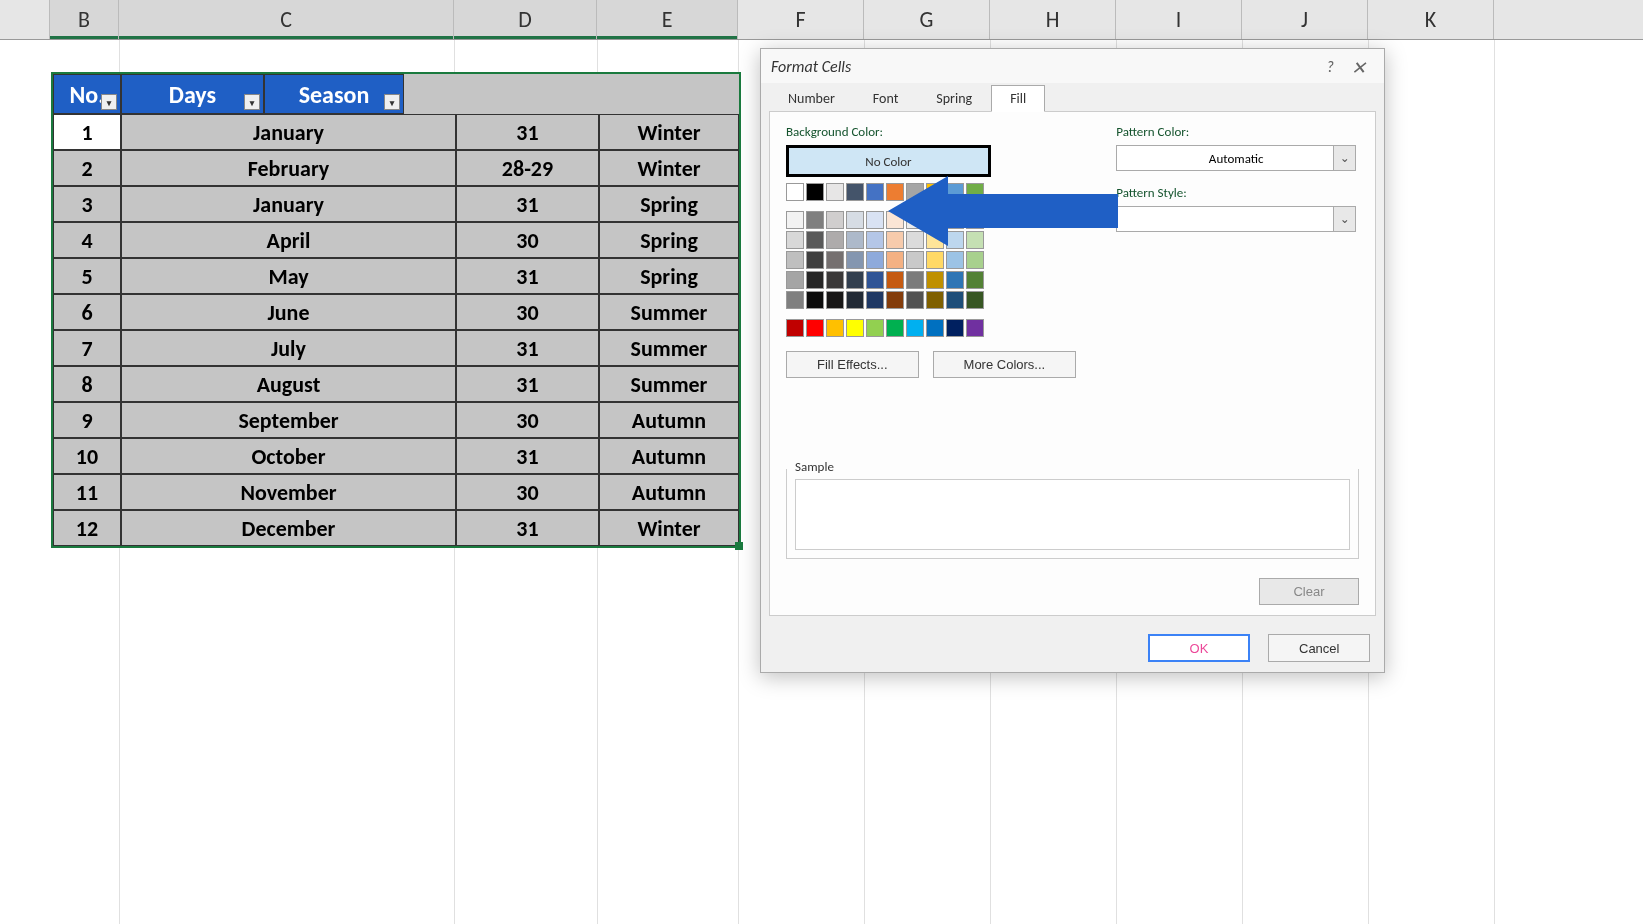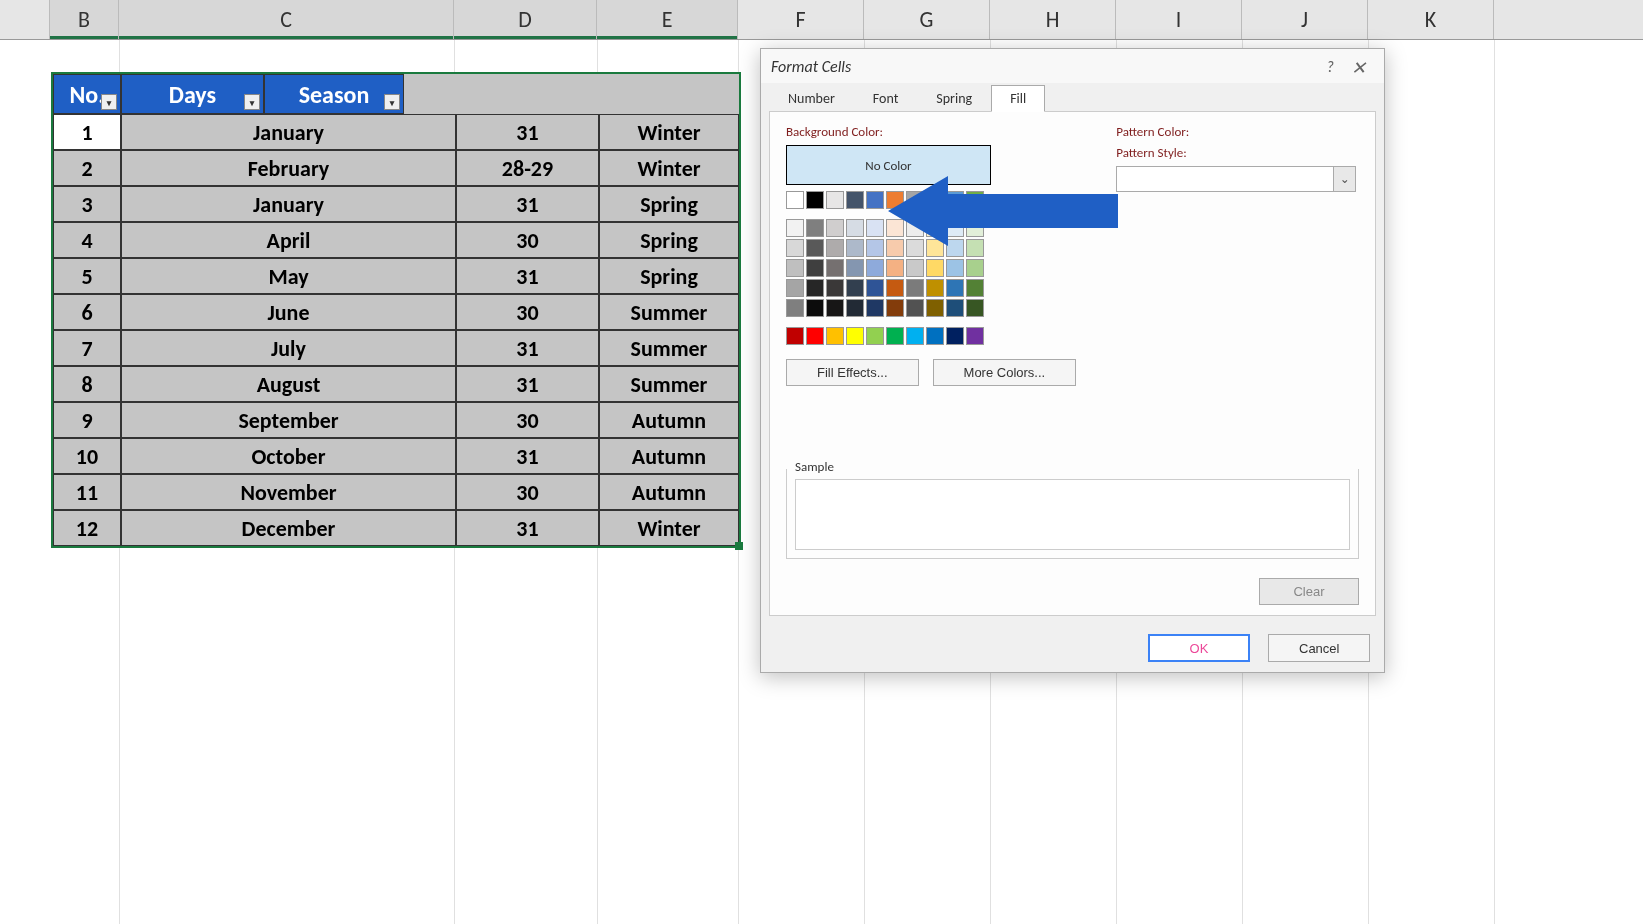--- a/index.html
+++ b/index.html
@@ -185,28 +185,28 @@
     background:#fdfdfd;
     border:1px solid #ccc;
     padding:12px 16px;
     margin-top:-1px;
     position:relative;
     display:flex;
     gap:40px;
   }
   .section-lbl {
     font-size:13px;
-    color:#7f1d1d;
+    color:#14532d;
     margin-bottom:6px;
   }
   .no-color {
     width:205px;
-    height:40px;
+    height:32px;
     background:#cfe6f5;
-    border:1px solid #000000;
+    border:3px solid #000000;
     display:flex;
     align-items:center;
     justify-content:center;
     font-size:13px;
     color:#333;
     margin-bottom:6px;
   }
   .palette {
     display:flex;
     flex-direction:column;
@@ -534,20 +534,24 @@
           <div class="swatch" style="background: rgb(0, 32, 96);"></div>
           <div class="swatch" style="background: rgb(112, 48, 160);"></div>
         </div>
       <div class="btn-row">
         <button class="btn">Fill Effects...</button>
         <button class="btn">More Colors...</button>
       </div>
     </div>
     <div class="right-col">
       <div class="section-lbl">Pattern Color:</div>
+      <div class="dropdown">
+        <span>Automatic</span>
+        <span class="dd-arrow"></span>
+      </div>
       <div class="section-lbl">Pattern Style:</div>
       <div class="dropdown">
         <span></span>
         <span class="dd-arrow"></span>
       </div>
     </div>
     <div class="sample-group">
       <div class="sample-group-label">Sample</div>
       <div class="sample-box"></div>
     </div>

